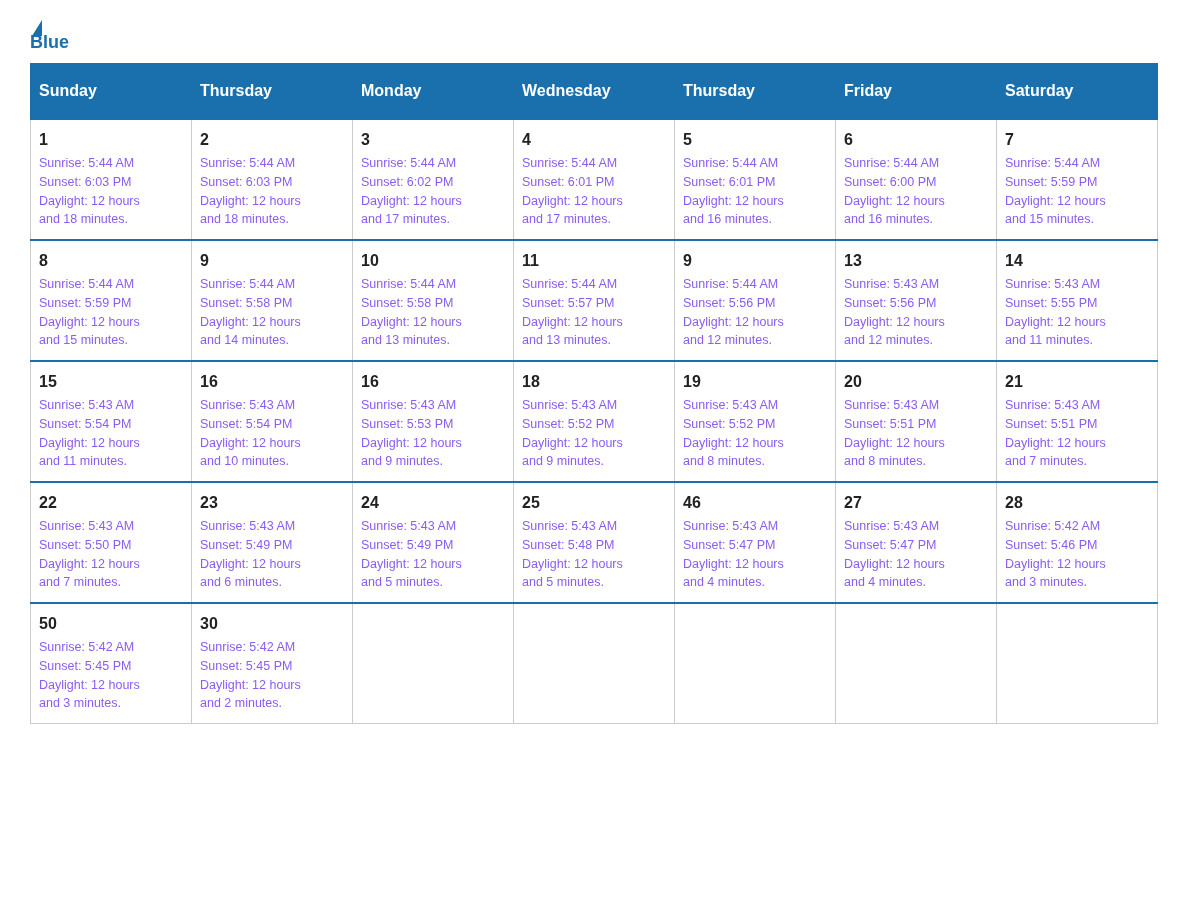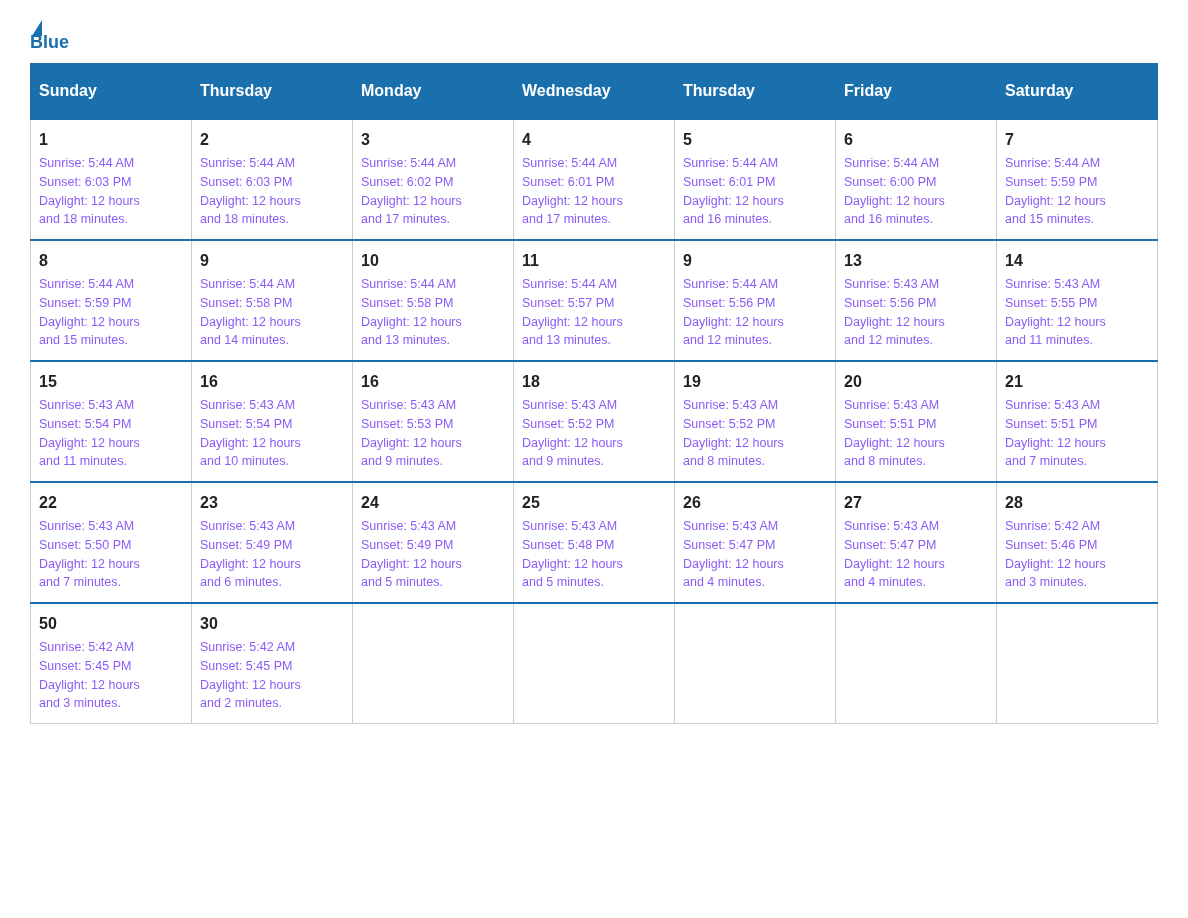--- a/index.html
+++ b/index.html
@@ -229,21 +229,21 @@
         </td>
         <td>
           <span class="day-number">24</span>
           <div class="day-info">Sunrise: 5:43 AM<br>Sunset: 5:49 PM<br>Daylight: 12 hours<br>and 5 minutes.</div>
         </td>
         <td>
           <span class="day-number">25</span>
           <div class="day-info">Sunrise: 5:43 AM<br>Sunset: 5:48 PM<br>Daylight: 12 hours<br>and 5 minutes.</div>
         </td>
         <td>
-          <span class="day-number">26</span>
+          <span class="day-number">46</span>
           <div class="day-info">Sunrise: 5:43 AM<br>Sunset: 5:47 PM<br>Daylight: 12 hours<br>and 4 minutes.</div>
         </td>
         <td>
           <span class="day-number">27</span>
           <div class="day-info">Sunrise: 5:43 AM<br>Sunset: 5:47 PM<br>Daylight: 12 hours<br>and 4 minutes.</div>
         </td>
         <td>
           <span class="day-number">28</span>
           <div class="day-info">Sunrise: 5:42 AM<br>Sunset: 5:46 PM<br>Daylight: 12 hours<br>and 3 minutes.</div>
         </td>

